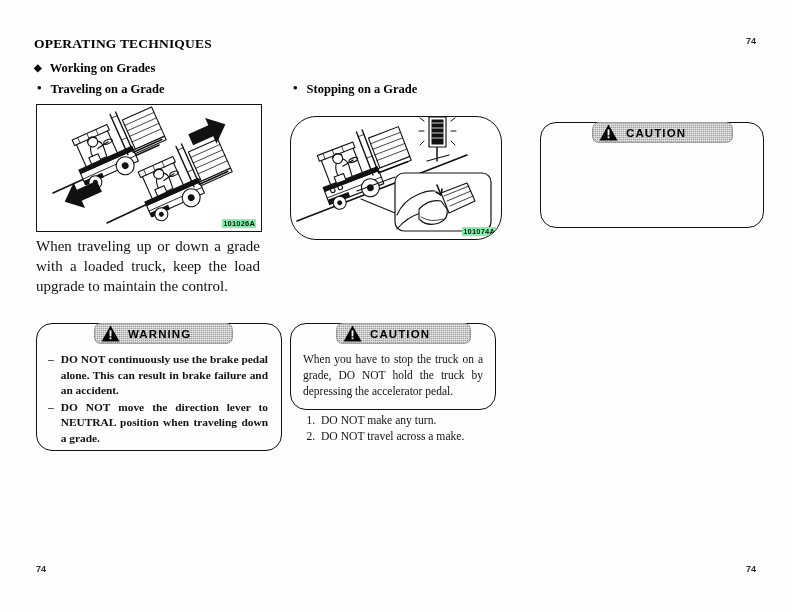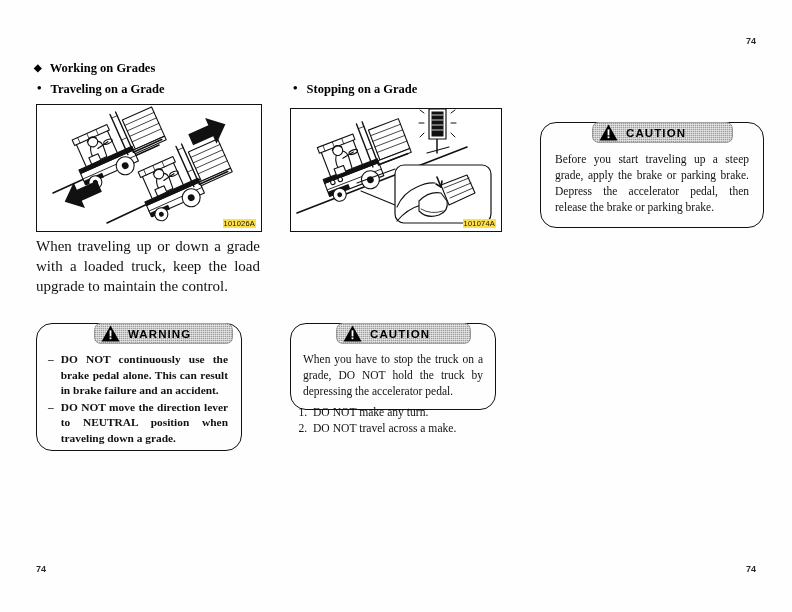--- a/index.html
+++ b/index.html
@@ -76,31 +76,31 @@
   .head-bullet.mid { left: 293px; top: 82px; }
 
   
   .figure {
     position: absolute;
     border: 1px solid #111;
     background: #fff;
     overflow: hidden;
   }
   .figure.fig1 { left: 36px; top: 104px; width: 224px; height: 126px; }
-  .figure.fig2 { left: 290px; top: 108px; width: 210px; height: 122px; }
+  .figure.fig2 { left: 290px; top: 116px; width: 210px; height: 122px; border-radius: 26px; }
   .fig-id {
     position: absolute;
     right: 5px;
     bottom: 3px;
     font-family: "Liberation Sans", sans-serif;
     font-size: 7.5px;
-    font-weight: normal;
+    font-weight: bold;
     letter-spacing: 0.2px;
     color: #111;
-    background: #fde047;
+    background: #86efac;
     padding: 0 1px;
   }
   .figure svg { display: block; }
 
   
   .body-text {
     position: absolute;
     font-size: 15px;
     line-height: 1.34;
     text-align: justify;
@@ -111,21 +111,21 @@
   .steps-block {
     position: absolute;
     left: 290px;
     top: 405px;
     width: 232px;
     font-size: 11.6px;
     line-height: 1.4;
     color: #111;
   }
   .steps-block ol {
-    margin: 0;
+    margin: 8px;
     padding: 0 0 0 20px;
     list-style: decimal;
   }
   .steps-block ol li { padding-left: 3px; }
 
   
   .alert {
     position: absolute;
     box-sizing: border-box;
     margin-top: 22px;
@@ -175,21 +175,21 @@
     text-align: justify;
     color: #111;
   }
 
   
   .alert.caution-right { left: 540px; top: 100px; width: 224px; height: 106px; }
   .alert.caution-right .banner { left: 52px; width: 120px; }
   .alert.caution-right .content { margin: 30px 15px 0 15px; }
 
   
-  .alert.warning-left { left: 36px; top: 301px; width: 206px; height: 128px; }
+  .alert.warning-left { left: 36px; top: 301px; width: 246px; height: 128px; }
   .alert.warning-left .banner { left: 58px; width: 118px; }
   .alert.warning-left .content { margin: 29px 14px 0 12px; }
   .alert.warning-left .wlist {
     margin: 0;
     padding: 0;
     list-style: none;
     font-weight: bold;
     font-size: 11.4px;
     line-height: 1.36;
   }
@@ -208,20 +208,21 @@
 </style>
 </head>
 <body>
 
 <div class="page">
 
   <div class="pagenum top-right">74</div>
   <div class="pagenum bottom-left">74</div>
   <div class="pagenum bottom-right">74</div>
 
+  <div class="section-title">OPERATING TECHNIQUES</div>
 
   <div class="head-diamond">
     <span class="dia">◆</span>
     <span>Working on Grades</span>
   </div>
 
   <div class="head-bullet left">
     <span class="dot">•</span>
     <span>Traveling on a Grade</span>
   </div>
@@ -392,21 +393,20 @@
     <div class="banner">
       <span class="tri">
         <svg width="19" height="17" viewBox="0 0 19 17">
           <path d="M9.5,0.5 L18.5,16.5 L0.5,16.5 Z" fill="#000"></path>
           <rect x="8.6" y="5.4" width="1.8" height="6" fill="#fff"></rect>
           <rect x="8.6" y="12.4" width="1.8" height="1.8" fill="#fff"></rect>
         </svg>
       </span>
       <span class="btxt">CAUTION</span>
     </div>
-    <div class="content">Before you start traveling up a steep grade, apply the brake or parking brake. Depress the accelerator pedal, then release the brake or parking brake.</div>
   </div>
 
   <div class="alert warning-left">
     <div class="frame"></div>
     <div class="banner">
       <span class="tri">
         <svg width="19" height="17" viewBox="0 0 19 17">
           <path d="M9.5,0.5 L18.5,16.5 L0.5,16.5 Z" fill="#000"></path>
           <rect x="8.6" y="5.4" width="1.8" height="6" fill="#fff"></rect>
           <rect x="8.6" y="12.4" width="1.8" height="1.8" fill="#fff"></rect>

